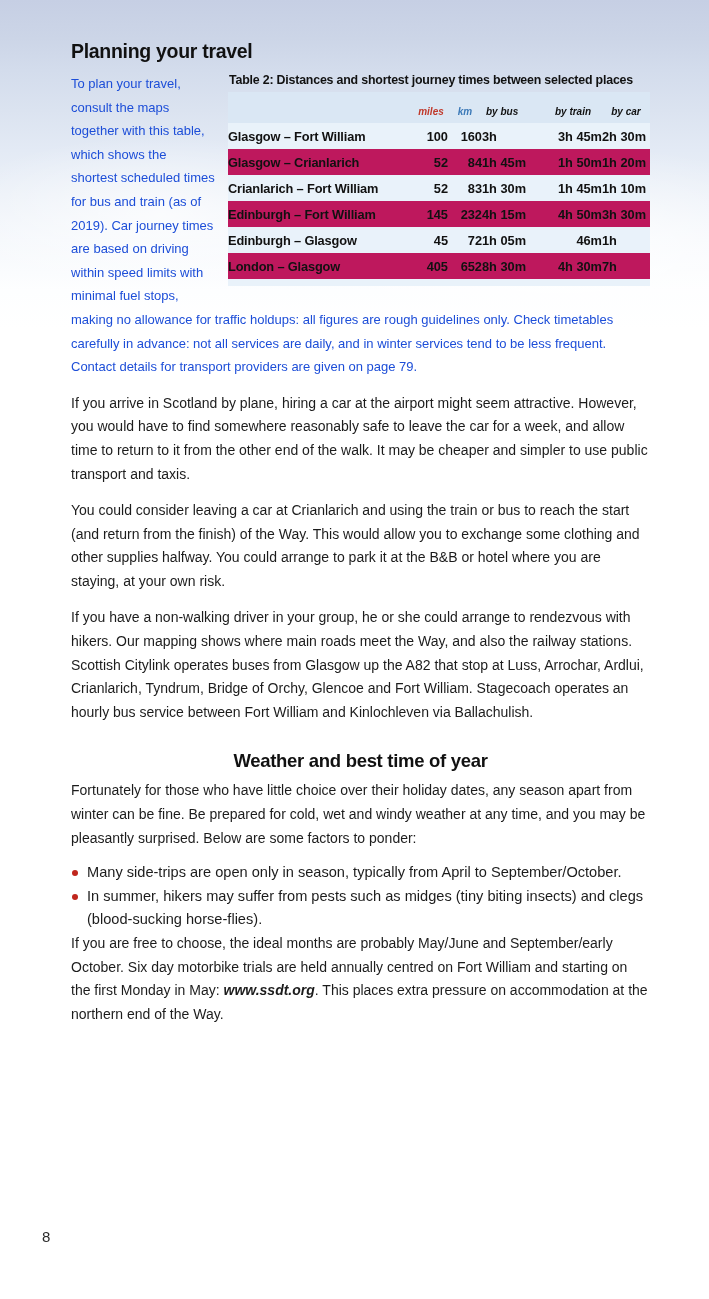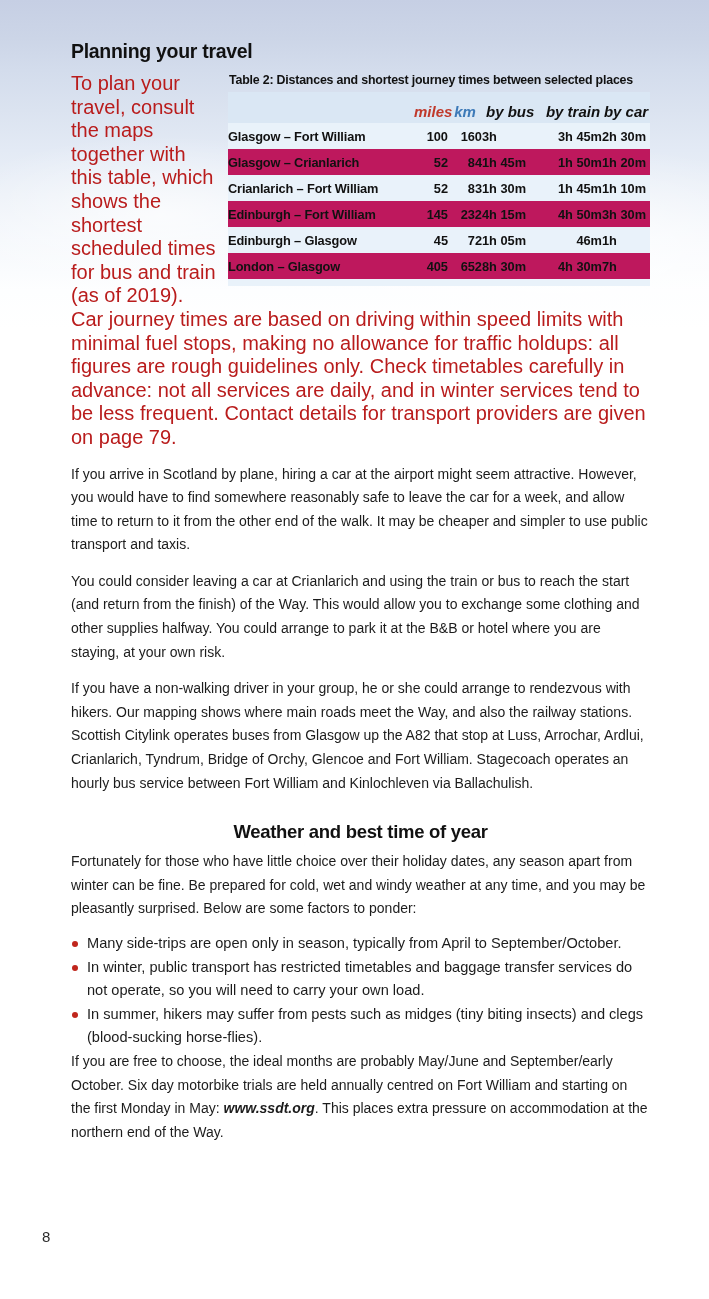--- a/index.html
+++ b/index.html
@@ -75,24 +75,24 @@
   p.body.tight { margin-bottom: 11px; }
 
   
   #intro-wrap { position: relative; }
   #table-float {
     float: right;
     width: 422px;
     margin: 1px 0 6px 12px;
   }
   p.intro {
-    font-size: 20px;
+    font-size: 13px;
     line-height: 23.6px;
     margin: 0 0 13px 0;
-    color: #b91c1c;
+    color: #1d4ed8;
   }
 
   
   .table-caption {
     font-size: 12.4px;
     font-weight: bold;
     letter-spacing: -0.2px;
     color: #111111;
     margin: 0 0 5px 1px;
     white-space: nowrap;
@@ -104,21 +104,21 @@
   }
   table.dist td, table.dist th {
     padding: 0;
     font-size: 12.8px;
     white-space: nowrap;
   }
   tr.hdr td {
     height: 22px;
     vertical-align: middle;
     font-style: italic;
-    font-size: 15px;
+    font-size: 10px;
     font-weight: bold;
     background: #dae7f4;
     padding-bottom: 1px;
   }
   tr.spacer-top td { height: 8px; background: #dae7f4; }
   tr.spacer-bot td { height: 7px; background: #e9f2fa; }
 
   tr.row td {
     height: 26px;
     vertical-align: middle;
@@ -289,24 +289,20 @@
 
       <p class="body tight">Fortunately for those who have little choice over their holiday dates, any season apart from winter can be fine.  Be prepared for cold, wet and windy weather at any time, and you may be pleasantly surprised.  Below are some factors to ponder:</p>
 
       <ul class="factors">
         <li>
           <span class="bullet"></span>
           <span>Many side-trips are open only in season, typically from April to September/October.</span>
         </li>
         <li>
           <span class="bullet"></span>
-          <span>In winter, public transport has restricted timetables and baggage transfer services do not operate, so you will need to carry your own load.</span>
-        </li>
-        <li>
-          <span class="bullet"></span>
           <span>In summer, hikers may suffer from pests such as midges (tiny biting insects) and clegs (blood-sucking horse-flies).</span>
         </li>
       </ul>
 
       <p class="body after-list"><span>If you are free to choose, the ideal months are probably May/June and September/early October.  Six day motorbike trials are held annually centred on Fort William and starting on the first Monday in May: </span><span class="url-inline">www.ssdt.org</span><span>.  This places extra pressure on accommodation at the northern end of the Way.</span></p>
     </div>
 
   </div>
 
   <div id="page-number">8</div>

